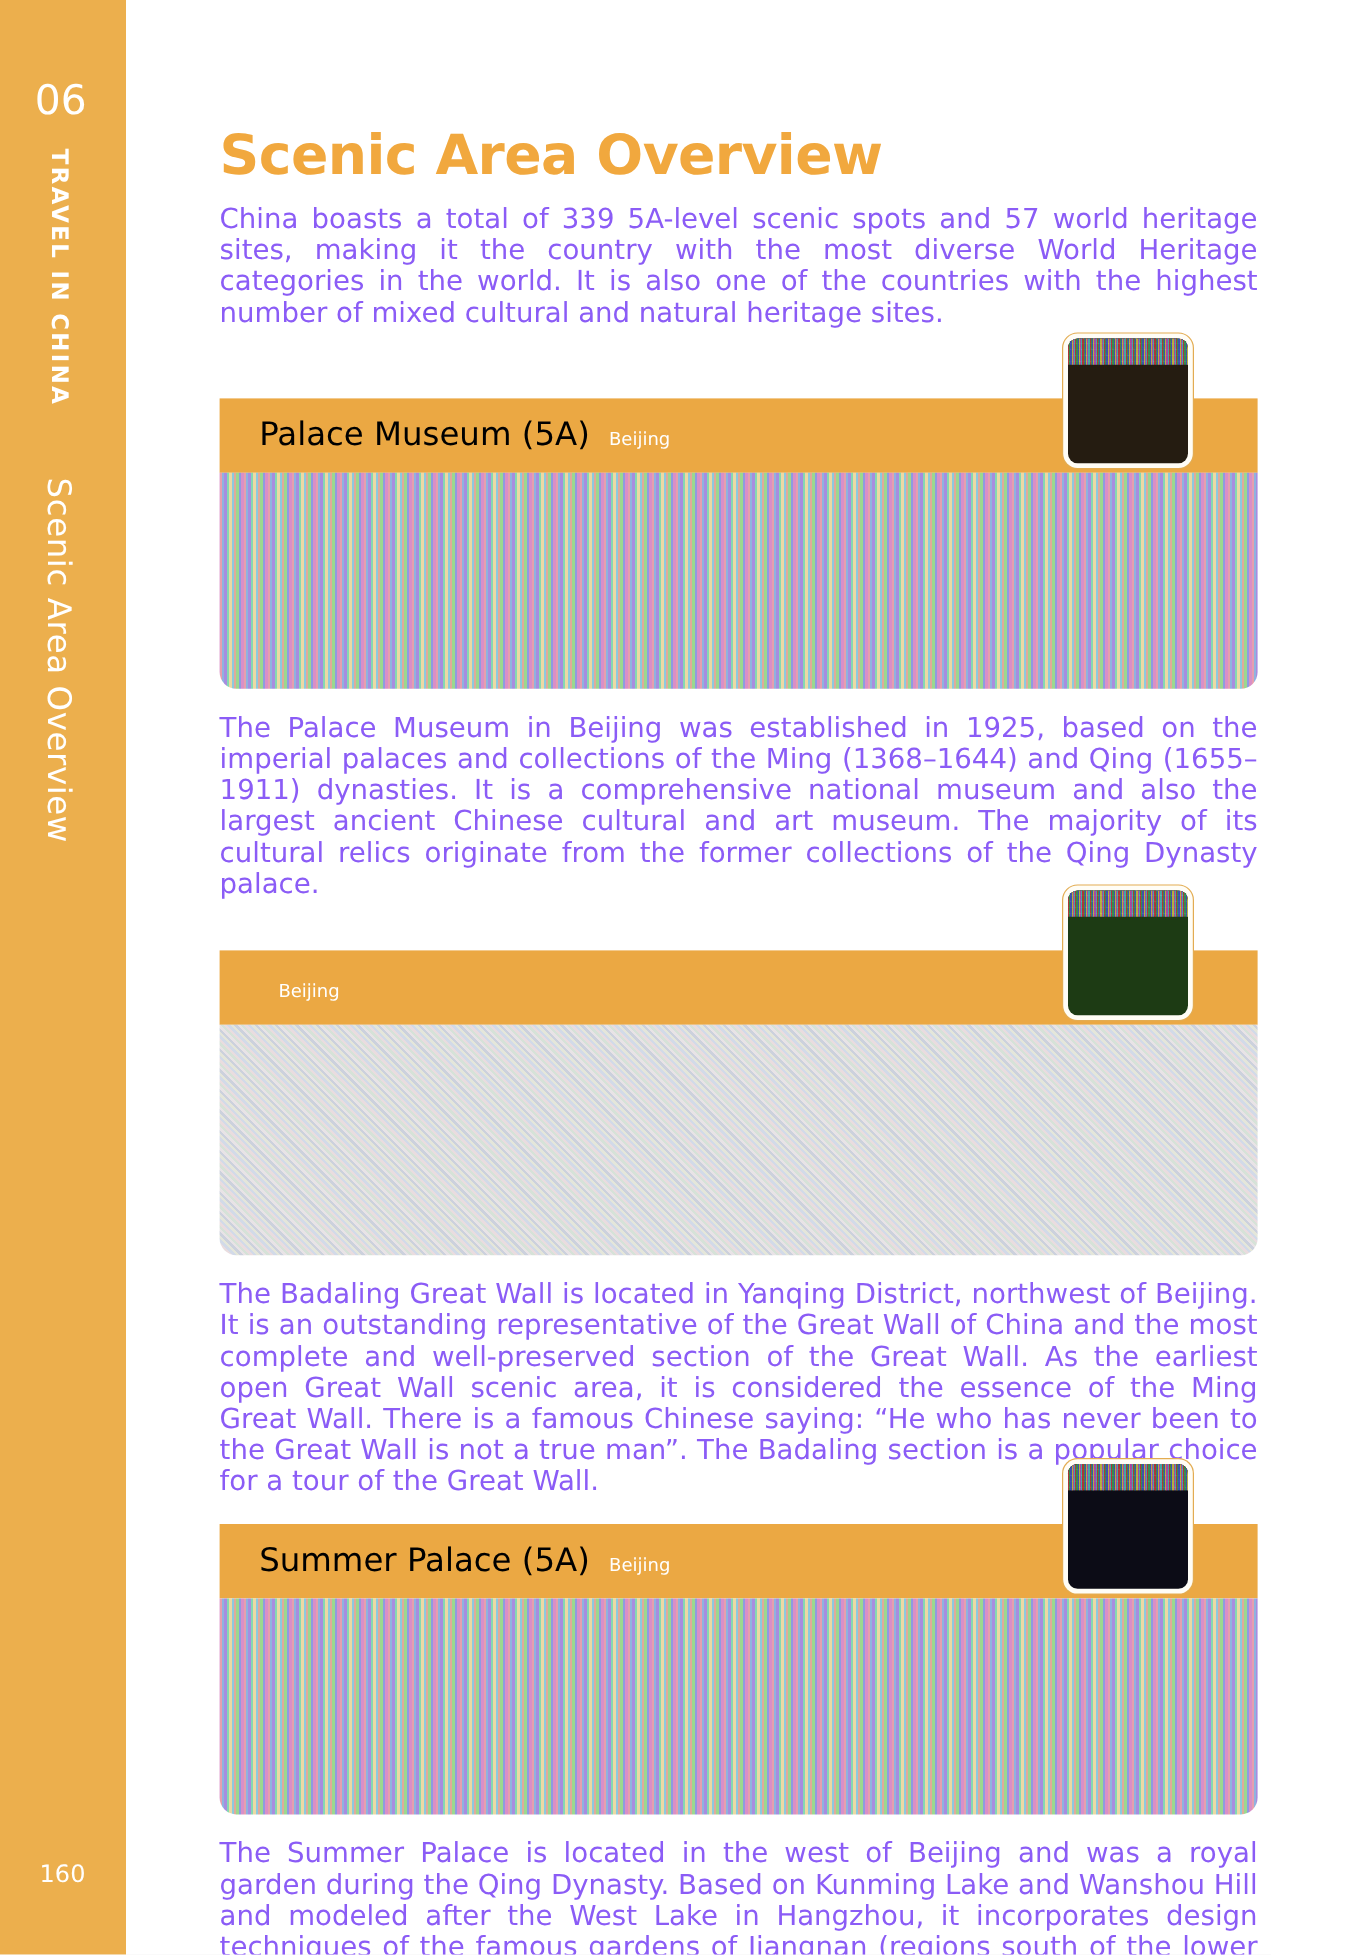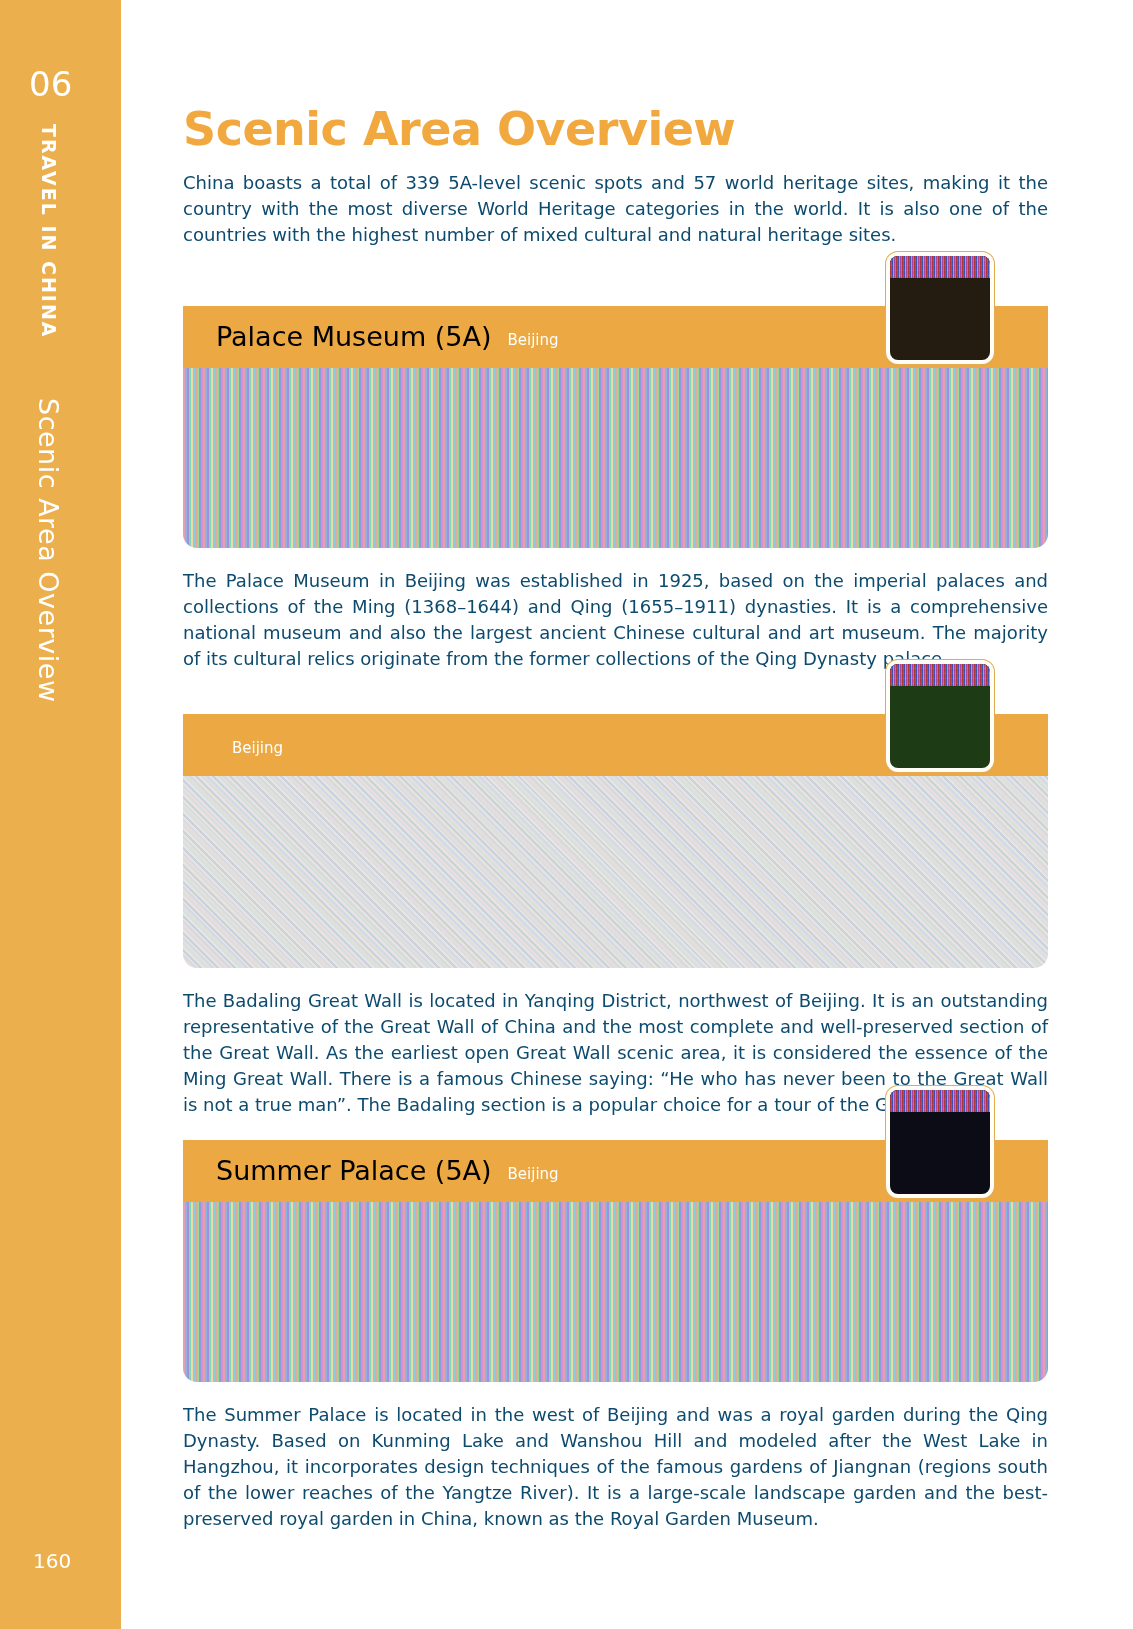--- a/index.html
+++ b/index.html
@@ -3,32 +3,32 @@
 <meta charset="utf-8">
 <style>
   html,body{margin:0;padding:0;background:#f2f2f2;}
   .page{
     position:relative;width:1133px;height:1629px;margin:0 auto;
     background:#ffffff;overflow:hidden;
     font-family:"DejaVu Sans","Liberation Sans",sans-serif;
   }
 
   
-  .sidebar{position:absolute;left:0;top:0;width:105px;height:100%;background:#ECAF4D;color:#fff;padding-left:16px;}
+  .sidebar{position:absolute;left:0;top:0;width:105px;height:100%;background:#ECAF4D;color:#fff;}
   .chapter-number{position:absolute;top:64px;left:29px;font-size:34px;font-weight:400;}
   .vertical{writing-mode:vertical-rl;}
   .chapter-title{position:absolute;top:124px;left:38px;font-size:19px;font-weight:700;letter-spacing:2px;}
   .sidebar-section-title{position:absolute;top:398px;left:33px;font-size:27px;font-weight:400;letter-spacing:0.5px;}
   .page-number{position:absolute;bottom:56px;left:33px;font-size:20px;}
 
   
   .main{position:absolute;left:183px;top:0;width:865px;}
   .page-title{margin:104px 0 0;font-size:46px;line-height:1.12;font-weight:700;color:#F1A83E;letter-spacing:-0.5px;}
   .intro,.body-text{
-    margin:0;font-size:18px;line-height:26px;color:#0c4a6e;
+    margin:0;font-size:23px;line-height:26px;color:#8b5cf6;
     text-align:justify;
   }
   .intro{margin-top:14px;}
 
   
   .scenic-section{position:relative;}
   .sec-0{margin-top:58px;}
   .sec-1{margin-top:42px;}
   .sec-2{margin-top:22px;}
 

